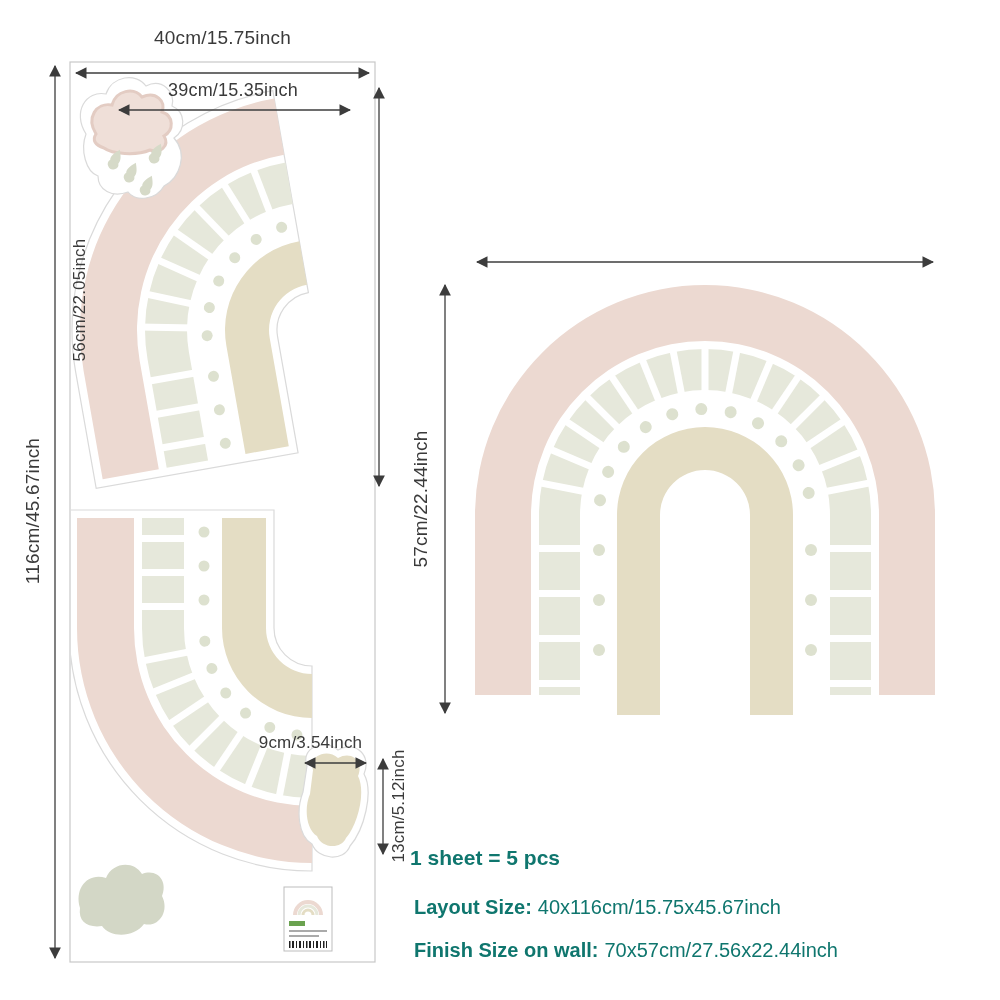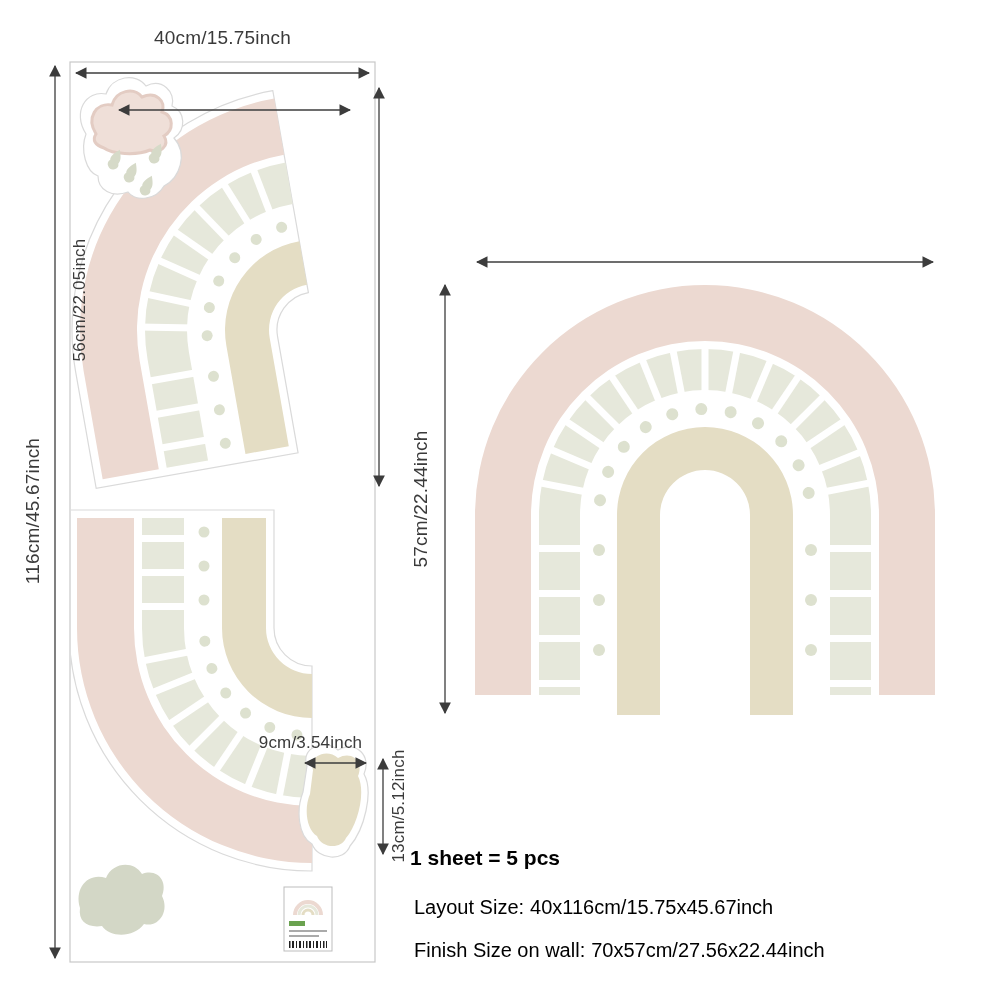--- a/index.html
+++ b/index.html
@@ -2,22 +2,22 @@
 <html><head>
 <meta charset="utf-8">
 <style>
   html,body{margin:0;padding:0;background:#fff;}
   .stage{position:relative;width:988px;height:1000px;background:#ffffff;overflow:hidden;
          font-family:"Liberation Sans",sans-serif;color:#3a3a3a;}
   svg{position:absolute;inset:0;}
   .dim{position:absolute;font-size:18px;white-space:nowrap;text-align:center;color:#3a3a3a;
        letter-spacing:.2px;}
   .rot{transform:rotate(-90deg);transform-origin:center center;}
-  .sum{position:absolute;white-space:nowrap;color:#000000;}
-  .sum .lbl{font-weight:normal;margin-right:6px;}
+  .sum{position:absolute;white-space:nowrap;color:#0f766e;}
+  .sum .lbl{font-weight:bold;margin-right:6px;}
   .b{font-weight:bold;}
 </style>
 </head>
 <body>
 
 <div class="stage">
 
 <svg width="1000" height="1000" viewBox="0 0 1000 1000">
   <defs>
     <clipPath id="sheetClip">
@@ -167,20 +167,21 @@
     <line x1="55" y1="66" x2="55" y2="958" marker-start="url(#arw)" marker-end="url(#arw)"></line>
     <line x1="379" y1="88" x2="379" y2="486" marker-start="url(#arw)" marker-end="url(#arw)"></line>
     <line x1="305" y1="763" x2="366" y2="763" marker-start="url(#arw)" marker-end="url(#arw)"></line>
     <line x1="383" y1="759" x2="383" y2="854" marker-start="url(#arw)" marker-end="url(#arw)"></line>
     <line x1="477" y1="262" x2="933" y2="262" marker-start="url(#arw)" marker-end="url(#arw)"></line>
     <line x1="445" y1="285" x2="445" y2="713" marker-start="url(#arw)" marker-end="url(#arw)"></line>
   </g>
 </svg>
 
 <div class="dim" style="left:115px;top:27px;width:215px;font-size:19px;">40cm/15.75inch</div>
+<div class="dim" style="left:133px;top:80px;width:200px;">39cm/15.35inch</div>
 <div class="dim rot" style="left:-52px;top:500px;width:170px;height:22px;font-size:19px;">116cm/45.67inch</div>
 <div class="dim rot" style="left:0px;top:290px;width:160px;height:20px;font-size:17px;">56cm/22.05inch</div>
 <div class="dim" style="left:248px;top:733px;width:125px;font-size:17px;">9cm/3.54inch</div>
 <div class="dim rot" style="left:329px;top:796px;width:140px;height:20px;font-size:17px;">13cm/5.12inch</div>
 <div class="dim rot" style="left:336px;top:488px;width:170px;height:22px;font-size:19px;">57cm/22.44inch</div>
 
 <div class="sum b" style="left:410px;top:846px;font-size:21px;">1 sheet = 5 pcs</div>
 <div class="sum" style="left:414px;top:896px;font-size:20px;">
   <span class="lbl">Layout Size:</span><span>40x116cm/15.75x45.67inch</span>
 </div>

